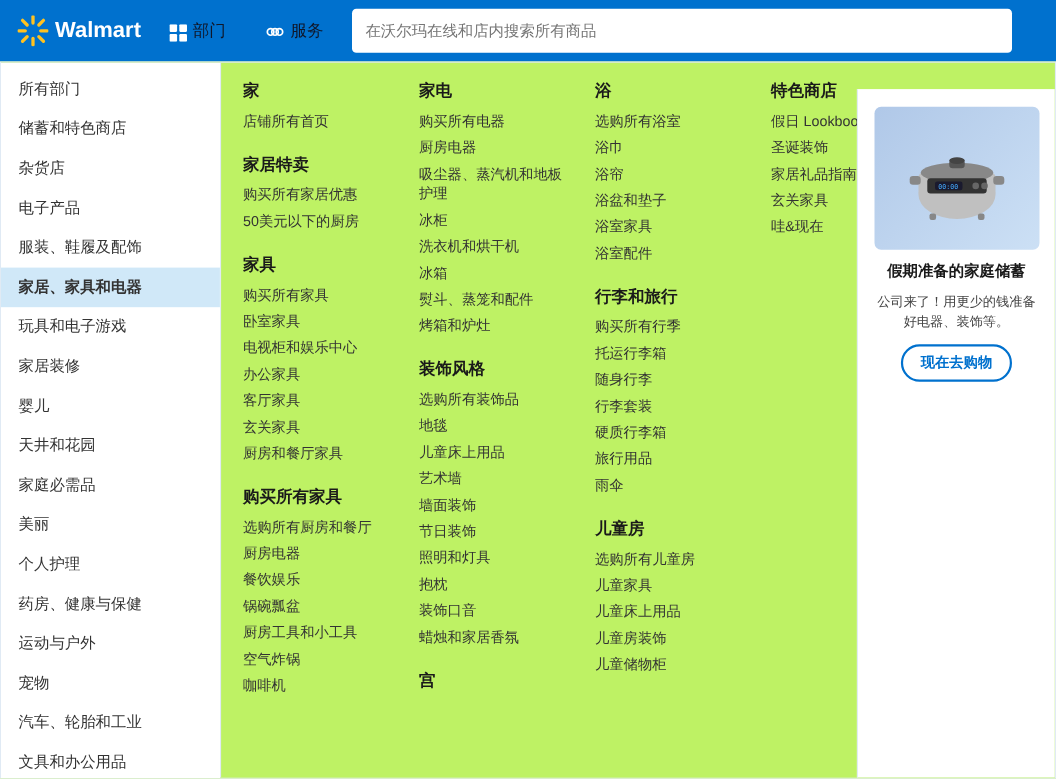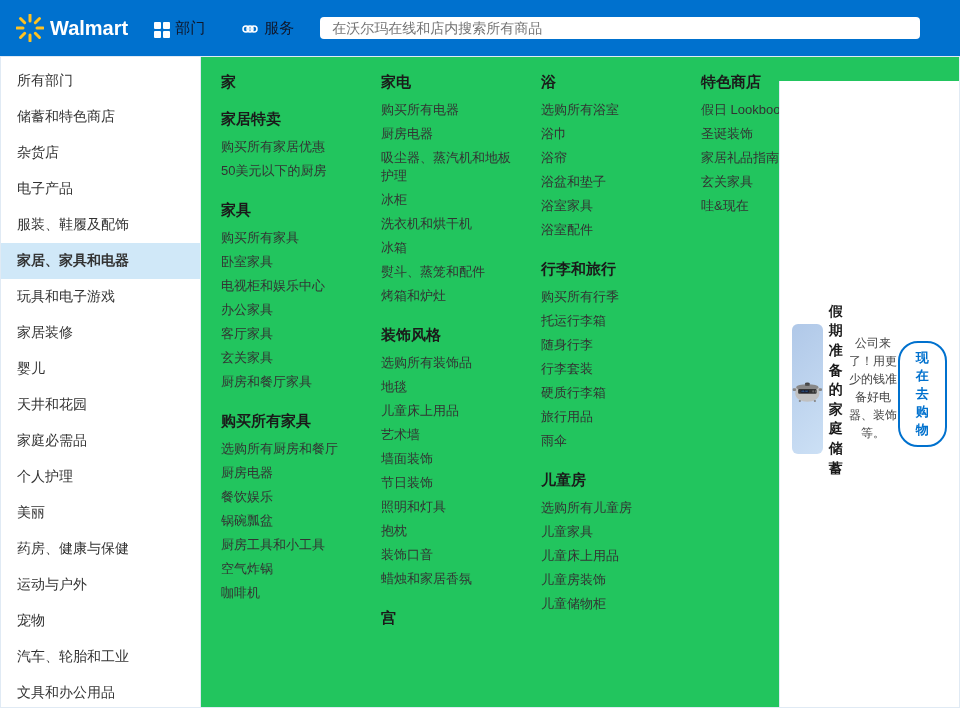--- a/index.html
+++ b/index.html
@@ -38,32 +38,32 @@
       font-size: 15px;
       cursor: pointer;
       padding: 6px 10px;
     }
     .header-search {
       flex: 1;
       max-width: 600px;
     }
     .header-search input {
       width: 100%;
-      height: 22px;
+      height: 40px;
       border-radius: 4px;
       border: none;
       padding: 0 12px;
       font-size: 14px;
       outline: none;
     }
 
     
     .dropdown-container {
       display: flex;
-      background: #22c55e;
+      background: #bef264;
       border: 1px solid #e0eaf4;
       height: calc(100vh - 56px);
       overflow: hidden;
     }
 
     
     .sidebar {
       width: 200px;
       min-width: 200px;
       background: #fff;
@@ -124,21 +124,21 @@
       text-decoration: none;
     }
 
     
     .promo-panel {
       width: 180px;
       min-width: 180px;
       background: #fff;
       border-left: 1px solid #e0eaf4;
       display: flex;
-      flex-direction: row;
+      flex-direction: column;
       align-items: center;
       padding: 16px 12px;
       margin-top: 24px;
     }
 
     .promo-image {
       width: 150px;
       height: 130px;
       background: linear-gradient(135deg, #b0c8e8 0%, #cce0f5 100%);
       border-radius: 6px;
@@ -236,36 +236,37 @@
       <div class="sidebar-item">储蓄和特色商店</div>
       <div class="sidebar-item">杂货店</div>
       <div class="sidebar-item">电子产品</div>
       <div class="sidebar-item">服装、鞋履及配饰</div>
       <div class="sidebar-item active">家居、家具和电器</div>
       <div class="sidebar-item">玩具和电子游戏</div>
       <div class="sidebar-item">家居装修</div>
       <div class="sidebar-item">婴儿</div>
       <div class="sidebar-item">天井和花园</div>
       <div class="sidebar-item">家庭必需品</div>
+      <div class="sidebar-item">美丽</div>
       <div class="sidebar-item">个人护理</div>
-      <div class="sidebar-item">美丽</div>
       <div class="sidebar-item">药房、健康与保健</div>
       <div class="sidebar-item">运动与户外</div>
       <div class="sidebar-item">宠物</div>
       <div class="sidebar-item">汽车、轮胎和工业</div>
       <div class="sidebar-item">文具和办公用品</div>
     </nav>
 
   <div class="dropdown-main">
     <div class="menu-columns">
 
       <div class="menu-col">
 
       <div class="menu-section">
             <span class="menu-section-title">家</span>
+            <a class="menu-link" href="#">店铺所有首页</a>
           </div>
           <div class="menu-section">
             <span class="menu-section-title">家居特卖</span>
             <a class="menu-link" href="#">购买所有家居优惠</a>
             <a class="menu-link" href="#">50美元以下的厨房</a>
           </div>
           <div class="menu-section">
             <span class="menu-section-title">家具</span>
             <a class="menu-link" href="#">购买所有家具</a>
             <a class="menu-link" href="#">卧室家具</a>

